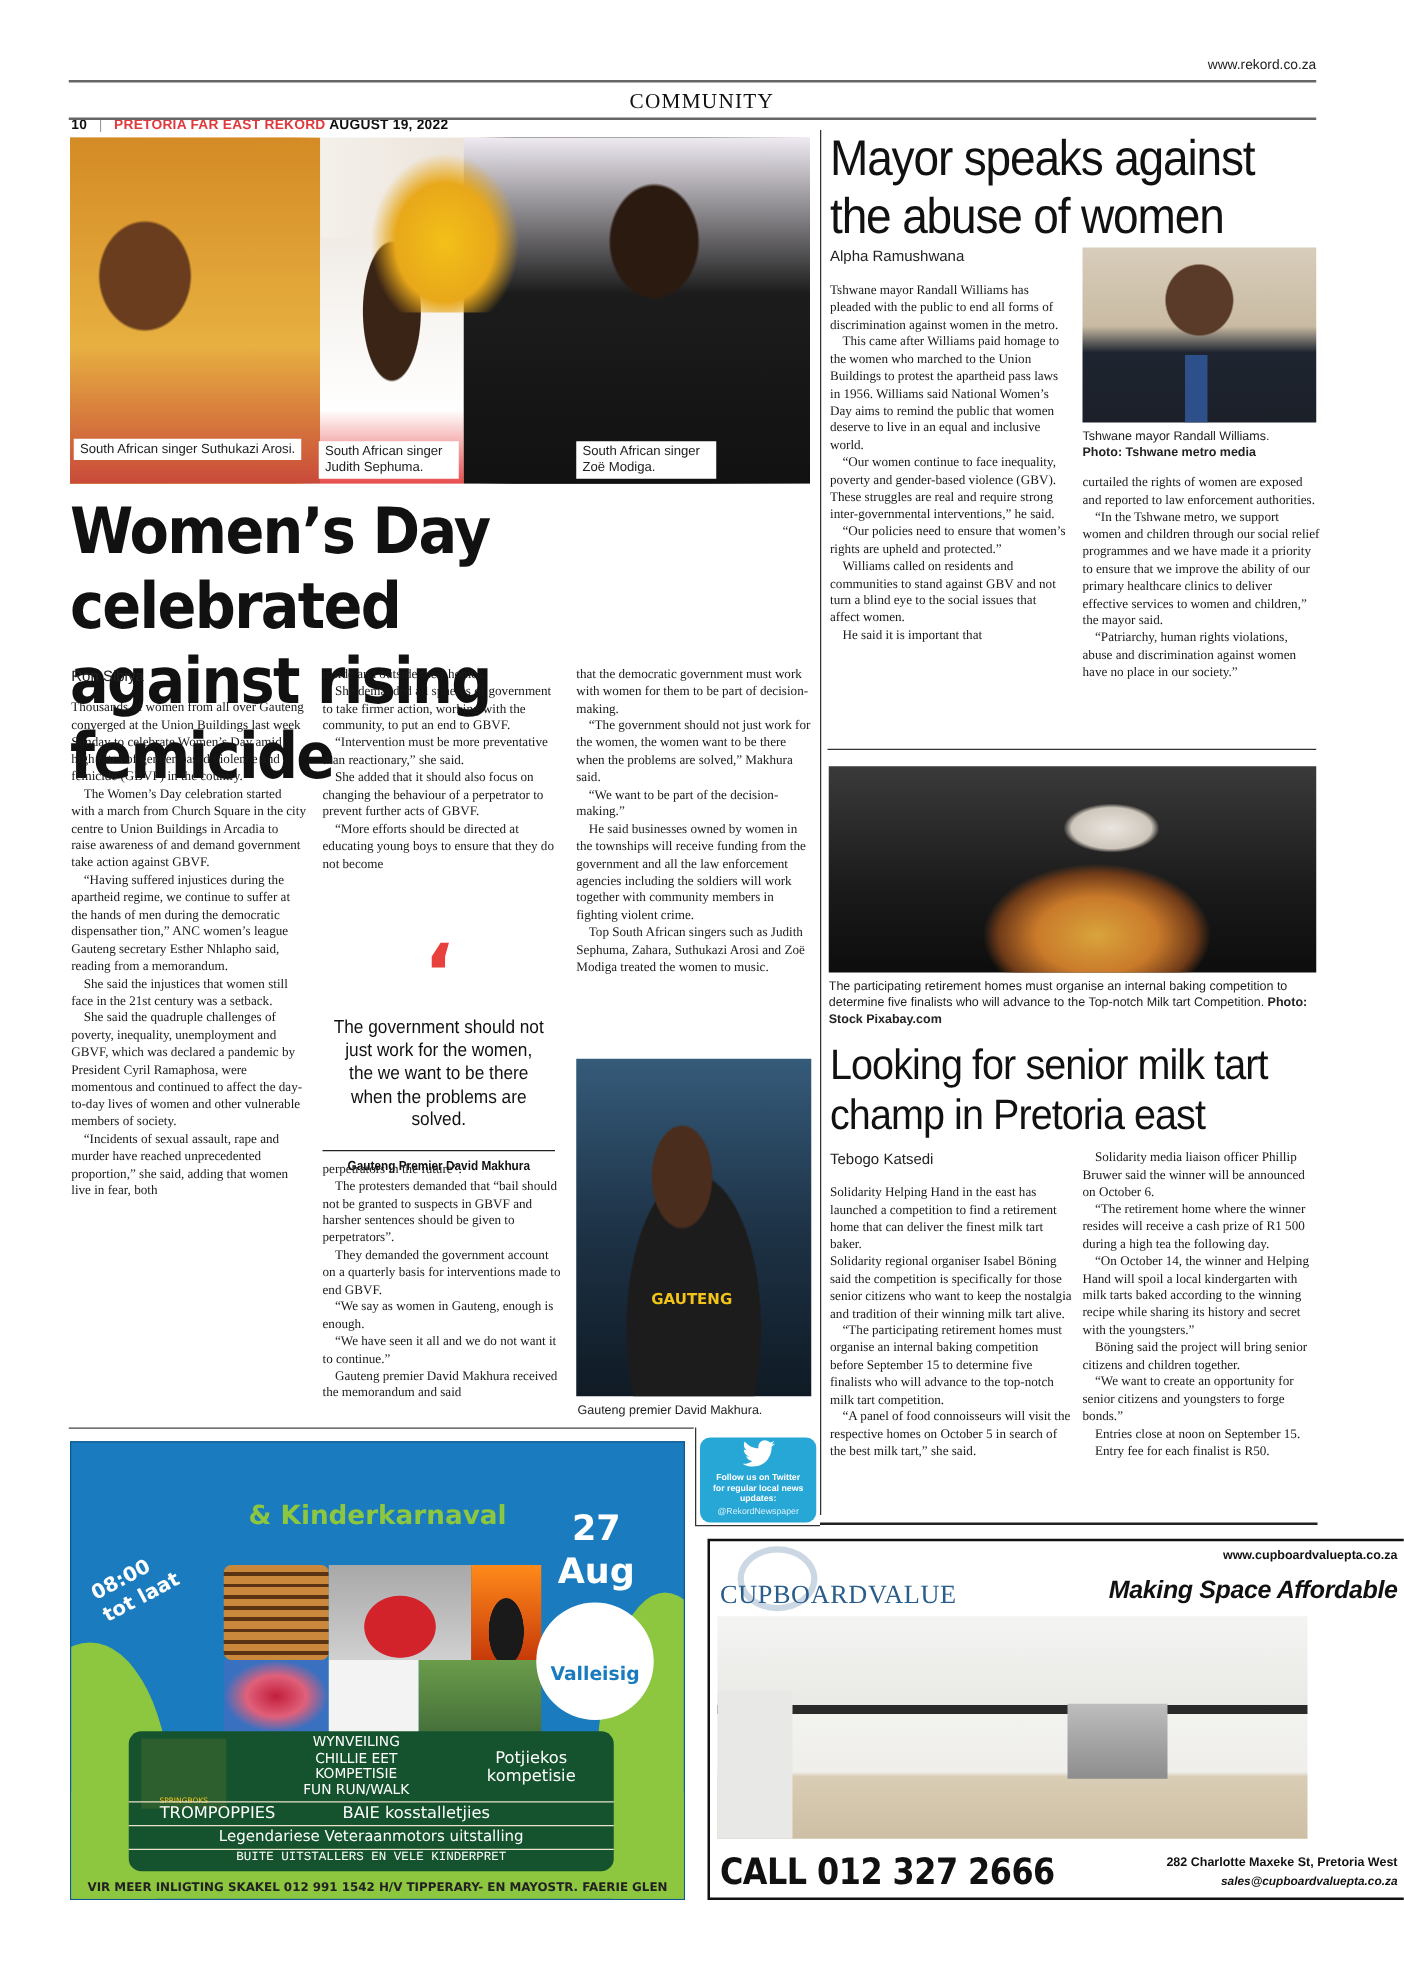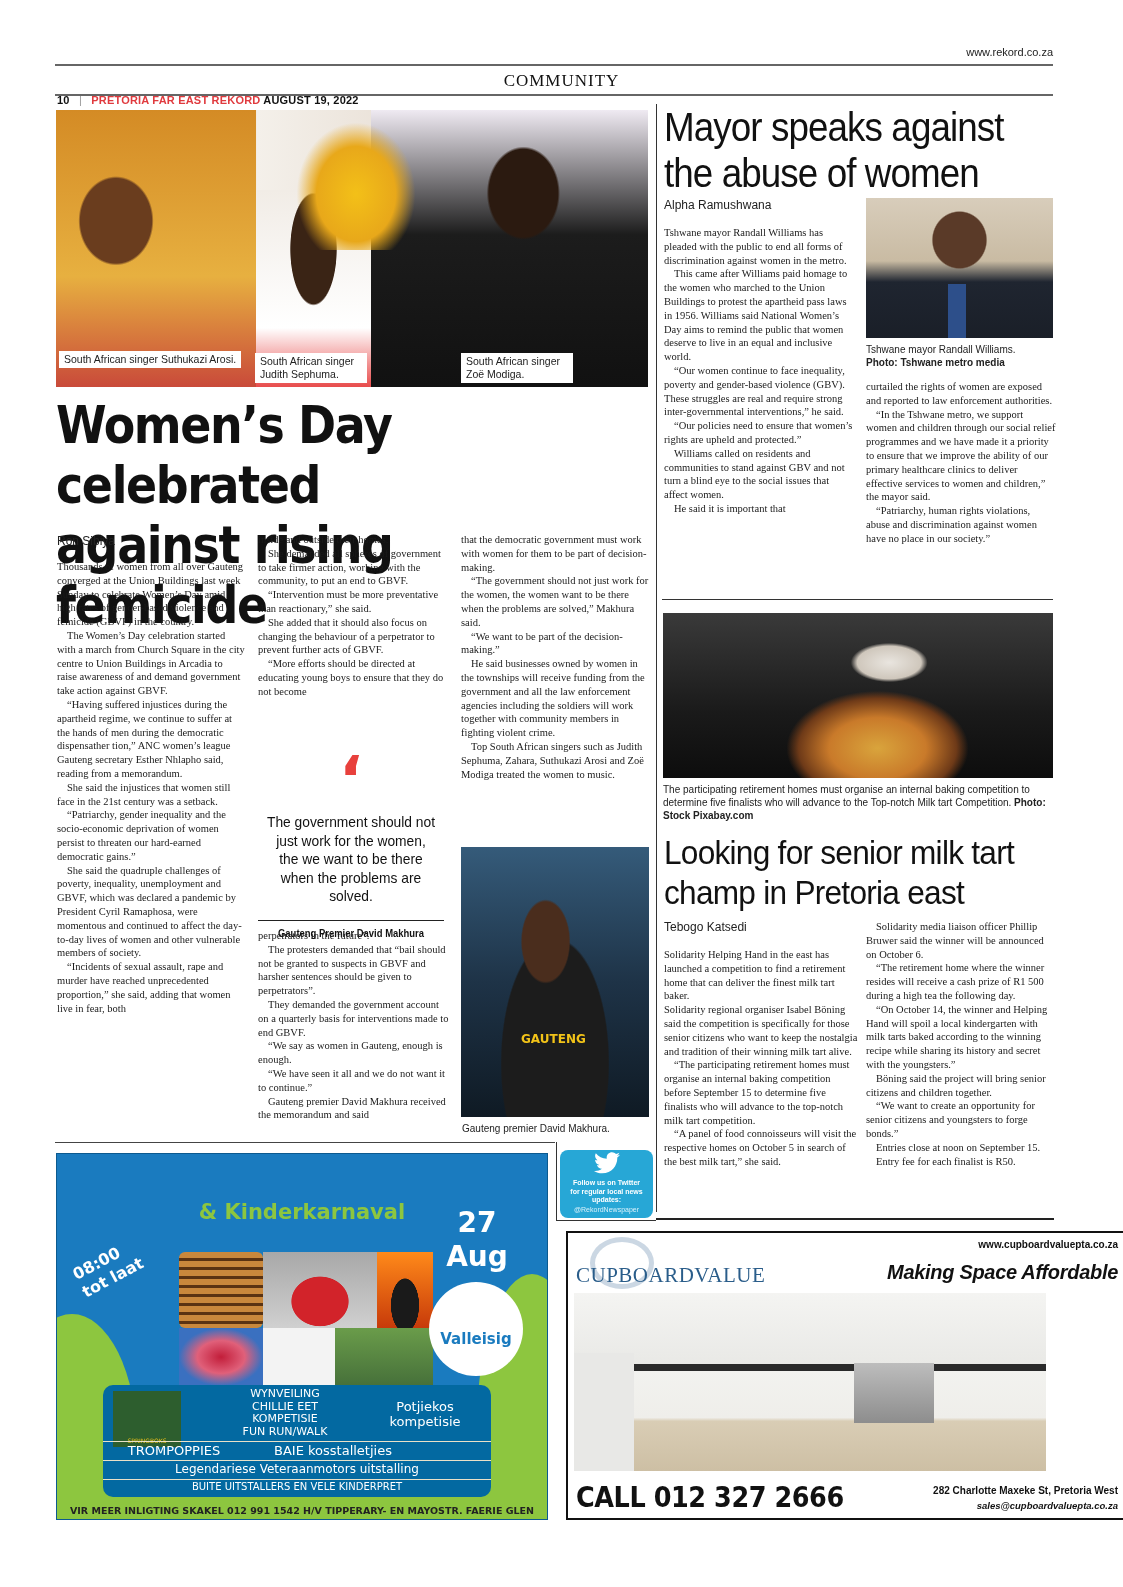--- a/index.html
+++ b/index.html
@@ -37,21 +37,21 @@
   .ad1 { position: absolute; left: 56px; top: 1153px; width: 492px; height: 367px; background: #1a7bbf; overflow: hidden; border: 1px solid #0c5a8f; }
   .ad1 .green-l { position: absolute; left: -50px; top: 160px; width: 130px; height: 260px; background: #8dc63f; border-radius: 50%; }
   .ad1 .green-b { position: absolute; left: 0; top: 280px; width: 492px; height: 90px; background: #8dc63f; }
   .ad1 .green-r { position: absolute; right: -40px; top: 120px; width: 110px; height: 300px; background: #8dc63f; border-radius: 50%; }
   .ad1 .title { position: absolute; left: 70px; top: 6px; width: 380px; text-align: center; font-family: "DejaVu Sans", sans-serif; font-weight: bold; font-size: 38px; color: #8dc63f; letter-spacing: 1px; line-height: 40px; }
   .ad1 .sub { position: absolute; left: 100px; top: 46px; width: 290px; text-align: center; font-family: "DejaVu Sans", sans-serif; font-weight: bold; font-size: 21px; color: #8dc63f; }
   .ad1 .date { position: absolute; right: 30px; top: 52px; width: 80px; text-align: center; font-family: "DejaVu Sans", sans-serif; font-weight: bold; font-size: 28px; line-height: 34px; color: #fff; }
   .ad1 .time { position: absolute; left: 18px; top: 95px; font-family: "DejaVu Sans", sans-serif; font-weight: bold; font-size: 16px; line-height: 20px; color: #fff; transform: rotate(-28deg); }
   .ad1 .pic { position: absolute; }
   .ad1 .logo-circle { position: absolute; right: 24px; top: 128px; width: 94px; height: 94px; border-radius: 50%; background: #fff; text-align: center; font-family: "DejaVu Sans", sans-serif; font-weight: bold; font-size: 15px; color: #1a7bbf; padding-top: 48px; }
-  .ad1 .board { position: absolute; left: 46px; top: 231px; width: 388px; height: 112px; background: #0369a1; border-radius: 10px; }
+  .ad1 .board { position: absolute; left: 46px; top: 231px; width: 388px; height: 112px; background: #14532d; border-radius: 10px; }
   .board .cell { position: absolute; color: #fff; font-family: "DejaVu Sans", sans-serif; text-align: center; }
   .ad1 .footer { position: absolute; left: 0; bottom: 3px; width: 100%; text-align: center; font-family: "DejaVu Sans", sans-serif; font-weight: bold; font-size: 9.5px; color: #222; }
   
   .ad2 { position: absolute; left: 566px; top: 1231px; width: 562px; height: 289px; border: 2px solid #111; background: #fff; overflow: hidden; }
   .ad2 .url { position: absolute; right: 8px; top: 6px; font-family: "Liberation Sans", sans-serif; font-weight: bold; font-size: 10px; color: #111; }
   .ad2 .brand { position: absolute; left: 8px; top: 30px; font-family: "Liberation Serif", serif; font-size: 21px; color: #2a5d8a; letter-spacing: 0.5px; }
   .ad2 .cv { position: absolute; left: 22px; top: 4px; width: 64px; height: 52px; border-radius: 50%; border: 5px solid #a9bdd0; opacity: 0.6; }
   .ad2 .slogan { position: absolute; right: 8px; top: 28px; font-family: "Liberation Sans", sans-serif; font-style: italic; font-weight: bold; font-size: 20px; color: #111; letter-spacing: -0.3px; }
   .ad2 .kitchen { position: absolute; left: 6px; top: 60px; width: 472px; height: 178px; background: linear-gradient(#f4f4f2 0%, #e9e9e6 40%, #2a2a2a 40%, #2a2a2a 44%, #f2f2ef 44%, #efeeea 70%, #d9cdb5 72%, #cdbfa4 100%); }
   .ad2 .call { position: absolute; left: 8px; bottom: 4px; font-family: "DejaVu Sans", sans-serif; font-weight: bold; font-size: 29px; color: #111; letter-spacing: -0.5px; transform: scaleX(0.88); transform-origin: left bottom; }
@@ -87,21 +87,20 @@
   <div>against rising femicide</div>
 </div>
 
 <div class="byline" style="left:57px;top:534px;">Ron Sibiya</div>
 
 <div class="col" style="left:57px;top:560px;width:188px;">
   <p class="first">Thousands of women from all over Gauteng converged at the Union Buildings last week Sunday to celebrate Women’s Day amid high rates of gender-based violence and femicide (GBVF) in the country.</p>
   <p>The Women’s Day celebration started with a march from Church Square in the city centre to Union Buildings in Arcadia to raise awareness of and demand government take action against GBVF.</p>
   <p>“Having suffered injustices during the apartheid regime, we continue to suffer at the hands of men during the democratic dispensather tion,” ANC women’s league Gauteng secretary Esther Nhlapho said, reading from a memorandum.</p>
   <p>She said the injustices that women still face in the 21st century was a setback.</p>
-  <p>“Patriarchy, gender inequality and the socio-economic deprivation of women persist to threaten our hard-earned democratic gains.”</p>
   <p>She said the quadruple challenges of poverty, inequality, unemployment and GBVF, which was declared a pandemic by President Cyril Ramaphosa, were momentous and continued to affect the day-to-day lives of women and other vulnerable members of society.</p>
   <p>“Incidents of sexual assault, rape and murder have reached unprecedented proportion,” she said, adding that women live in fear, both</p>
 </div>
 
 <div class="col" style="left:258px;top:533px;width:192px;">
   <p class="first">inside and outside their homes.</p>
   <p>She demanded all spheres of government to take firmer action, working with the community, to put an end to GBVF.</p>
   <p>“Intervention must be more preventative than reactionary,” she said.</p>
   <p>She added that it should also focus on changing the behaviour of a perpetrator to prevent further acts of GBVF.</p>
   <p>“More efforts should be directed at educating young boys to ensure that they do not become</p>
@@ -246,21 +245,21 @@
     <div class="cell" style="left:262px;top:14px;width:120px;font-size:13px;line-height:15px;">
       <div>Potjiekos</div>
       <div>kompetisie</div>
     </div>
     <div style="position:absolute;left:0;top:56px;width:100%;height:1px;background:#e9e1c8;"></div>
     <div class="cell" style="left:6px;top:58px;width:130px;font-size:13px;">TROMPOPPIES</div>
     <div class="cell" style="left:140px;top:58px;width:180px;font-size:13px;">BAIE kosstalletjies</div>
     <div style="position:absolute;left:0;top:75px;width:100%;height:1px;background:#e9e1c8;"></div>
     <div class="cell" style="left:0;top:77px;width:100%;font-size:12px;">Legendariese Veteraanmotors uitstalling</div>
     <div style="position:absolute;left:0;top:94px;width:100%;height:1px;background:#e9e1c8;"></div>
-    <div class="cell" style="left:0;top:96px;width:100%;font-size:10px;">BUITE UITSTALLERS EN VELE KINDERPRET</div>
+    <div class="cell" style="left:0;top:96px;width:100%;font-size:10px;font-family:Liberation Mono, monospace;">BUITE UITSTALLERS EN VELE KINDERPRET</div>
   </div>
   <div class="footer">VIR MEER INLIGTING SKAKEL 012 991 1542   H/V TIPPERARY- EN MAYOSTR. FAERIE GLEN</div>
 </div>
 
 <div class="ad2">
   <div class="cv"></div>
   <div class="url">www.cupboardvaluepta.co.za</div>
   <div class="brand">CUPBOARDVALUE</div>
   <div class="slogan">Making Space Affordable</div>
   <div class="kitchen">

